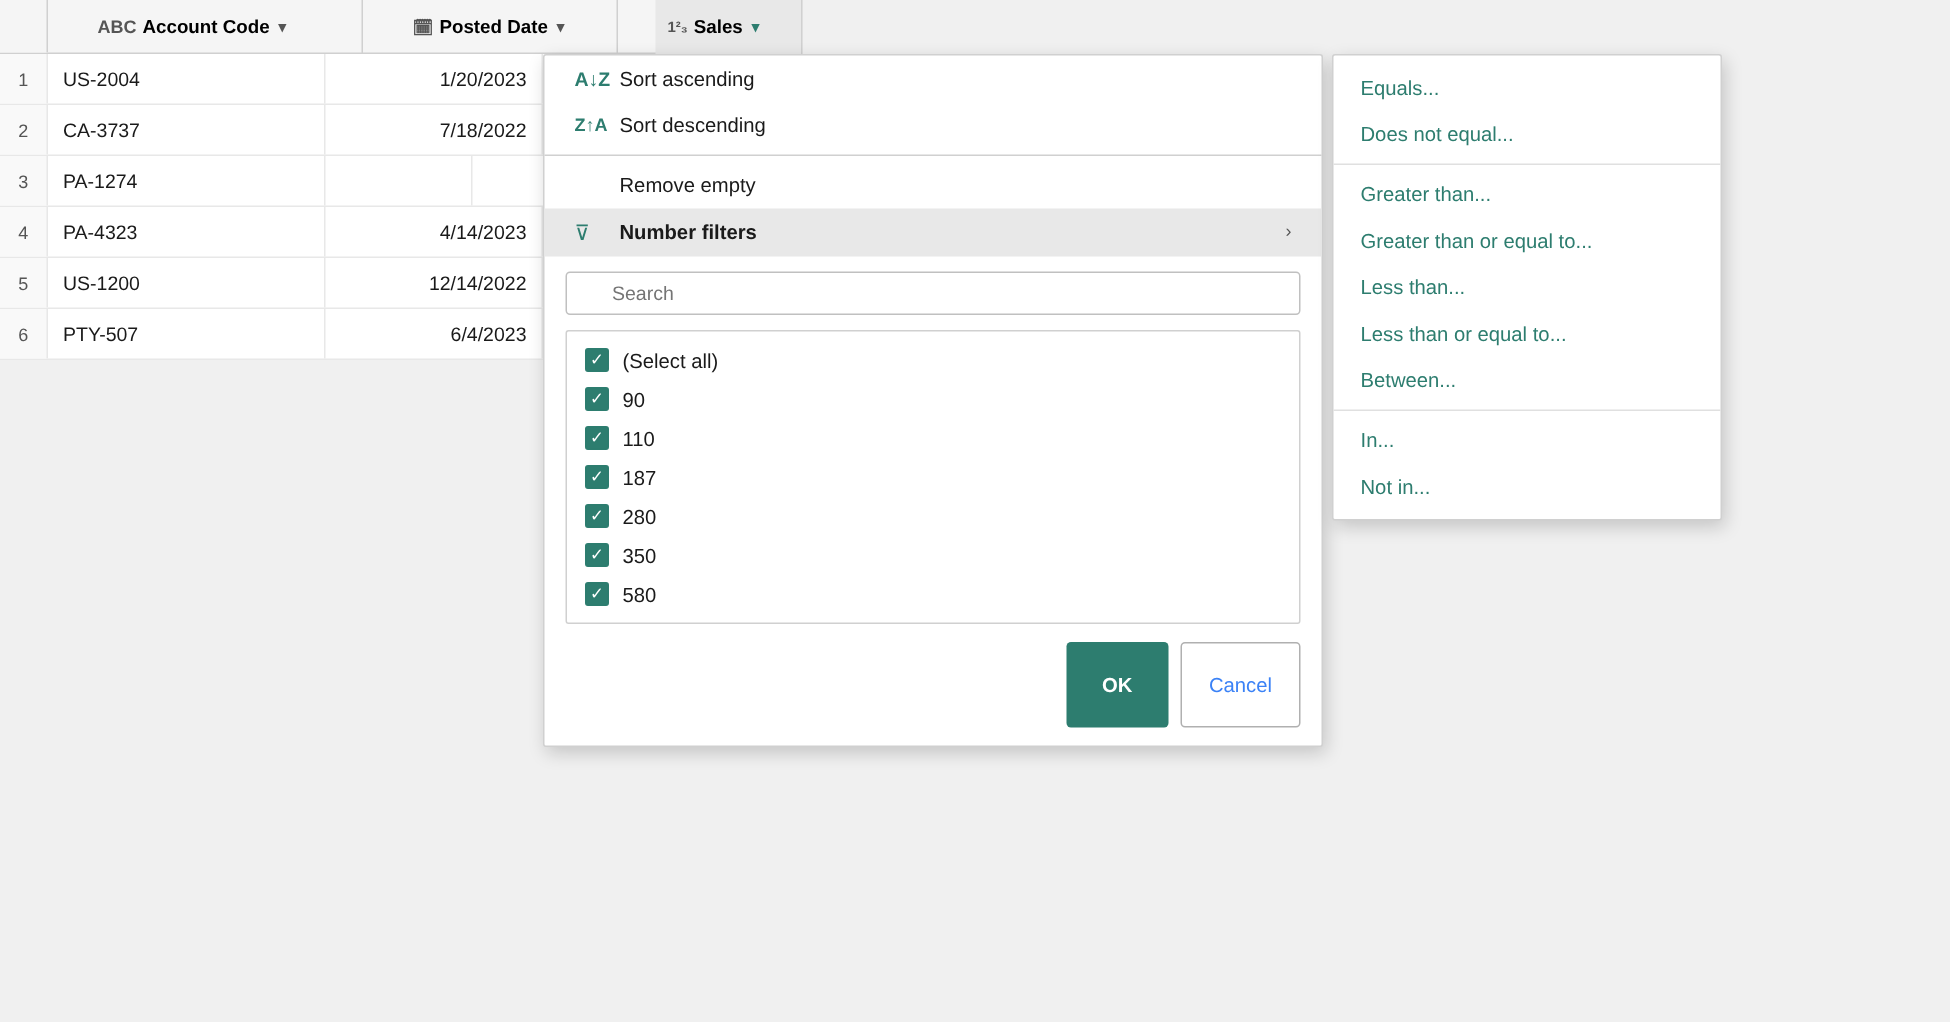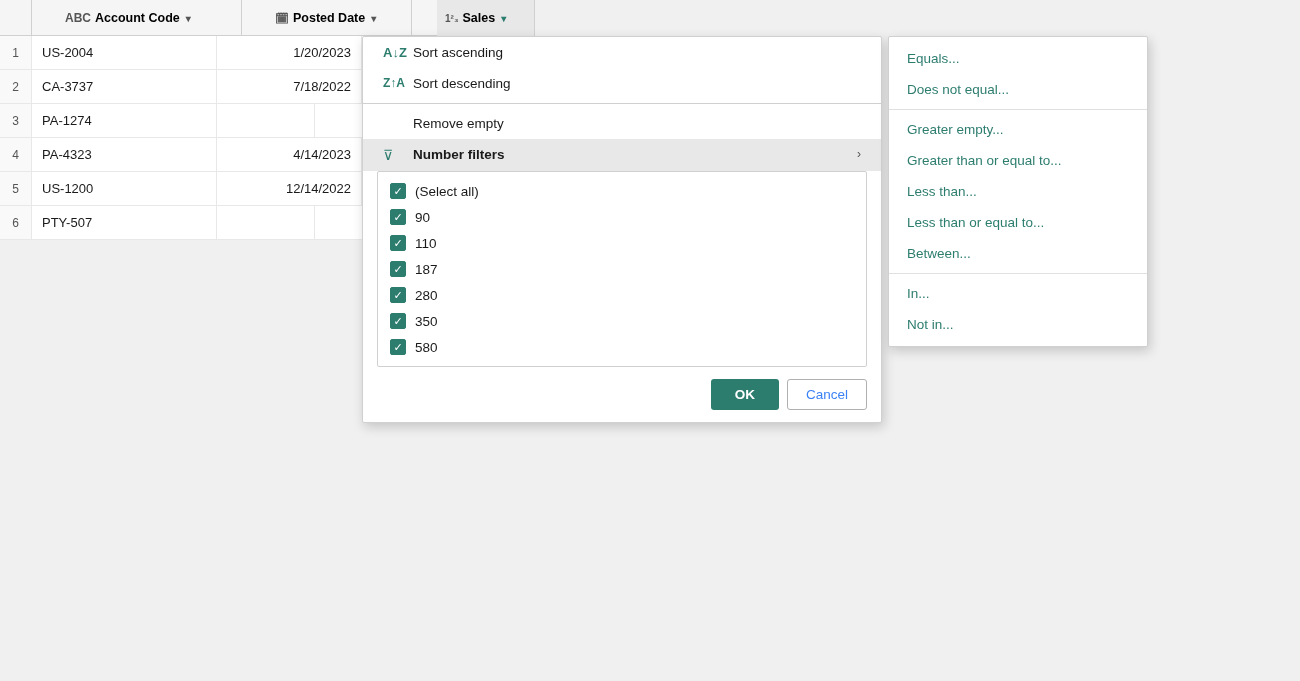--- a/index.html
+++ b/index.html
@@ -252,21 +252,21 @@
       display: flex;
       justify-content: flex-end;
       padding: 12px 14px;
       gap: 8px;
     }
 
     .btn-ok {
       background: #2d7d6f;
       color: #fff;
       border: none;
-      padding: 8px 24px;
+      padding: 21px 24px;
       border-radius: 3px;
       font-size: 13.5px;
       cursor: pointer;
       font-weight: 600;
     }
 
     .btn-cancel {
       background: #fff;
       color: #3b82f6;
       border: 1px solid #b0b0b0;
@@ -371,20 +371,21 @@
     <div class="table-row">
       <div class="cell-row-num">5</div>
       <div class="cell cell-account">US-1200</div>
       <div class="cell cell-date">12/14/2022</div>
       <div class="cell cell-sales"></div>
     </div>
 
     <div class="table-row">
       <div class="cell-row-num">6</div>
       <div class="cell cell-account">PTY-507</div>
+      <div class="cell cell-date">6/4/2023</div>
       <div class="cell cell-sales"></div>
     </div>
 
   </div>
 </div>
 
 <div class="filter-dropdown">
 
   <div class="filter-menu-item">
     <span class="sort-icon" style="font-size:13px; color:#2d7d6f; font-weight:bold; width:22px;">A↓Z</span>
@@ -402,20 +403,26 @@
     <span style="width:22px;"></span>
     <span>Remove empty</span>
   </div>
 
   <div class="filter-menu-item highlighted">
     <span class="filter-icon" style="width:22px; color:#2d7d6f; font-size:14px;">⊽</span>
     <span style="font-weight:600;">Number filters</span>
     <span class="submenu-arrow">›</span>
   </div>
 
+  <div class="search-box-container">
+    <div class="search-wrapper">
+      <span class="search-icon-inner">🔍</span>
+      <input type="text" class="search-box" placeholder="Search" style="">
+    </div>
+  </div>
 
   <div class="checkbox-list-container">
 
     <div class="checkbox-item">
       <div class="checkbox-box">
         <span class="checkmark">✓</span>
       </div>
       <span>(Select all)</span>
     </div>
 
@@ -470,21 +477,21 @@
 
 </div>
 
 <div class="submenu">
 
   <div class="submenu-item">Equals...</div>
   <div class="submenu-item">Does not equal...</div>
 
   <div class="submenu-separator"></div>
 
-  <div class="submenu-item">Greater empty...</div>
+  <div class="submenu-item">Greater than...</div>
   <div class="submenu-item">Greater than or equal to...</div>
   <div class="submenu-item">Less than...</div>
   <div class="submenu-item">Less than or equal to...</div>
   <div class="submenu-item">Between...</div>
 
   <div class="submenu-separator"></div>
 
   <div class="submenu-item">In...</div>
   <div class="submenu-item">Not in...</div>
 

